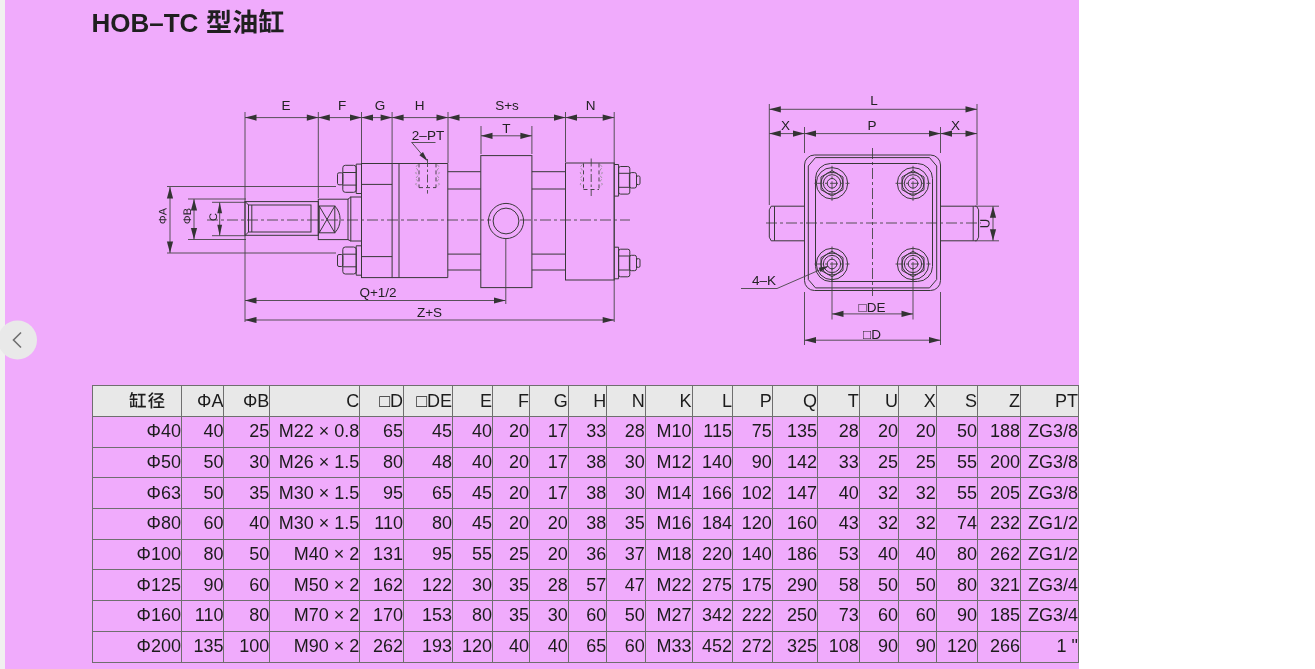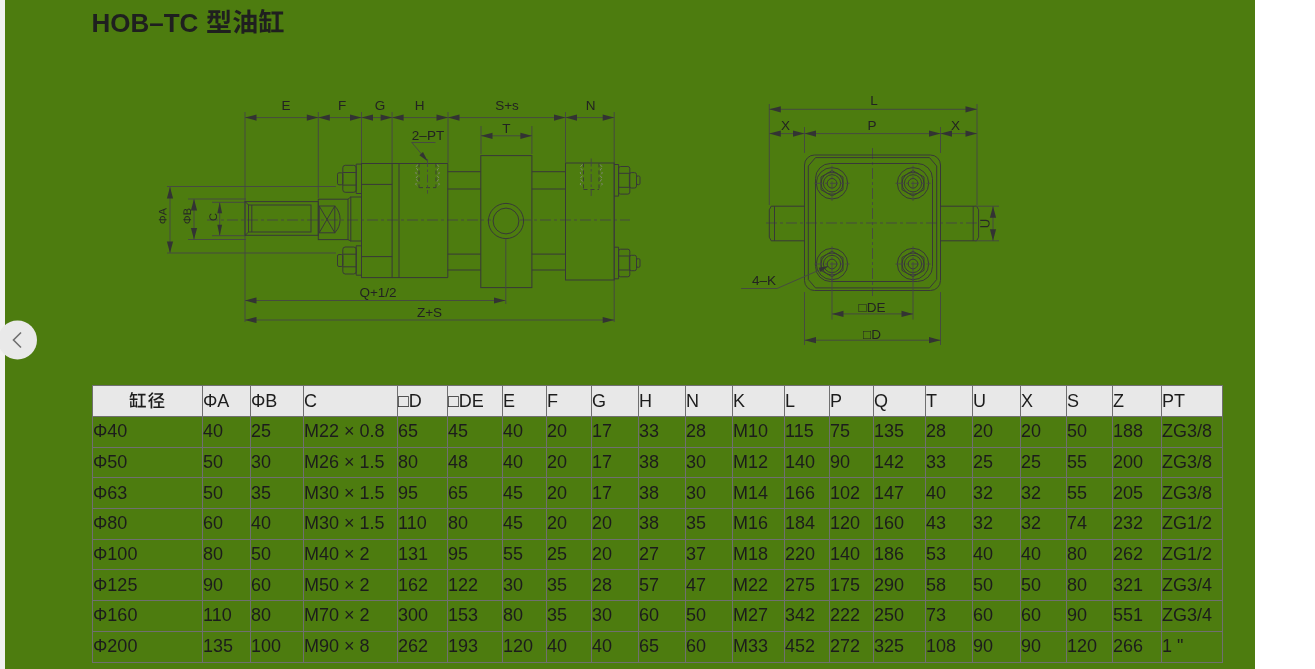--- a/index.html
+++ b/index.html
@@ -1,16 +1,16 @@
 <!DOCTYPE html>
 <html><head><meta charset="utf-8"><style>
 html,body{margin:0;padding:0;background:#fff;}
-.page{position:relative;width:1255px;height:669px;background:#4d7c0f;overflow:hidden;font-family:"Liberation Sans",sans-serif;}
+.page{position:relative;width:1079px;height:669px;background:#f0abfc;overflow:hidden;font-family:"Liberation Sans",sans-serif;}
 .gutter{position:absolute;left:0;top:0;width:5px;height:669px;background:#f1f1f0;}
-table.spec{position:absolute;left:92px;top:385px;border-collapse:collapse;table-layout:fixed;font-size:18px;color:#1c1c1c;text-align:left;}
+table.spec{position:absolute;left:92px;top:385px;border-collapse:collapse;table-layout:fixed;font-size:18px;color:#1c1c1c;text-align:right;}
 table.spec td,table.spec th{border:1px solid #6f6f6f;padding:0;font-weight:normal;white-space:nowrap;overflow:hidden;}
 table.spec th{background:#e8e8e8;height:30px;}
 table.spec td{height:29.7px;}
 </style></head><body>
 
 <div class="page">
 
 <div class="gutter"></div>
 <svg width="1315" height="669" viewBox="0 0 1315 669" style="position:absolute;left:0;top:0">
 
@@ -526,21 +526,21 @@
 <tr>
           <td>Φ100</td>
           <td>80</td>
           <td>50</td>
           <td>M40 × 2</td>
           <td>131</td>
           <td>95</td>
           <td>55</td>
           <td>25</td>
           <td>20</td>
-          <td>27</td>
+          <td>36</td>
           <td>37</td>
           <td>M18</td>
           <td>220</td>
           <td>140</td>
           <td>186</td>
           <td>53</td>
           <td>40</td>
           <td>40</td>
           <td>80</td>
           <td>262</td>
@@ -569,44 +569,44 @@
           <td>80</td>
           <td>321</td>
           <td>ZG3/4</td>
         </tr>
 
 <tr>
           <td>Φ160</td>
           <td>110</td>
           <td>80</td>
           <td>M70 × 2</td>
-          <td>300</td>
+          <td>170</td>
           <td>153</td>
           <td>80</td>
           <td>35</td>
           <td>30</td>
           <td>60</td>
           <td>50</td>
           <td>M27</td>
           <td>342</td>
           <td>222</td>
           <td>250</td>
           <td>73</td>
           <td>60</td>
           <td>60</td>
           <td>90</td>
-          <td>551</td>
+          <td>185</td>
           <td>ZG3/4</td>
         </tr>
 
 <tr>
           <td>Φ200</td>
           <td>135</td>
           <td>100</td>
-          <td>M90 × 8</td>
+          <td>M90 × 2</td>
           <td>262</td>
           <td>193</td>
           <td>120</td>
           <td>40</td>
           <td>40</td>
           <td>65</td>
           <td>60</td>
           <td>M33</td>
           <td>452</td>
           <td>272</td>

